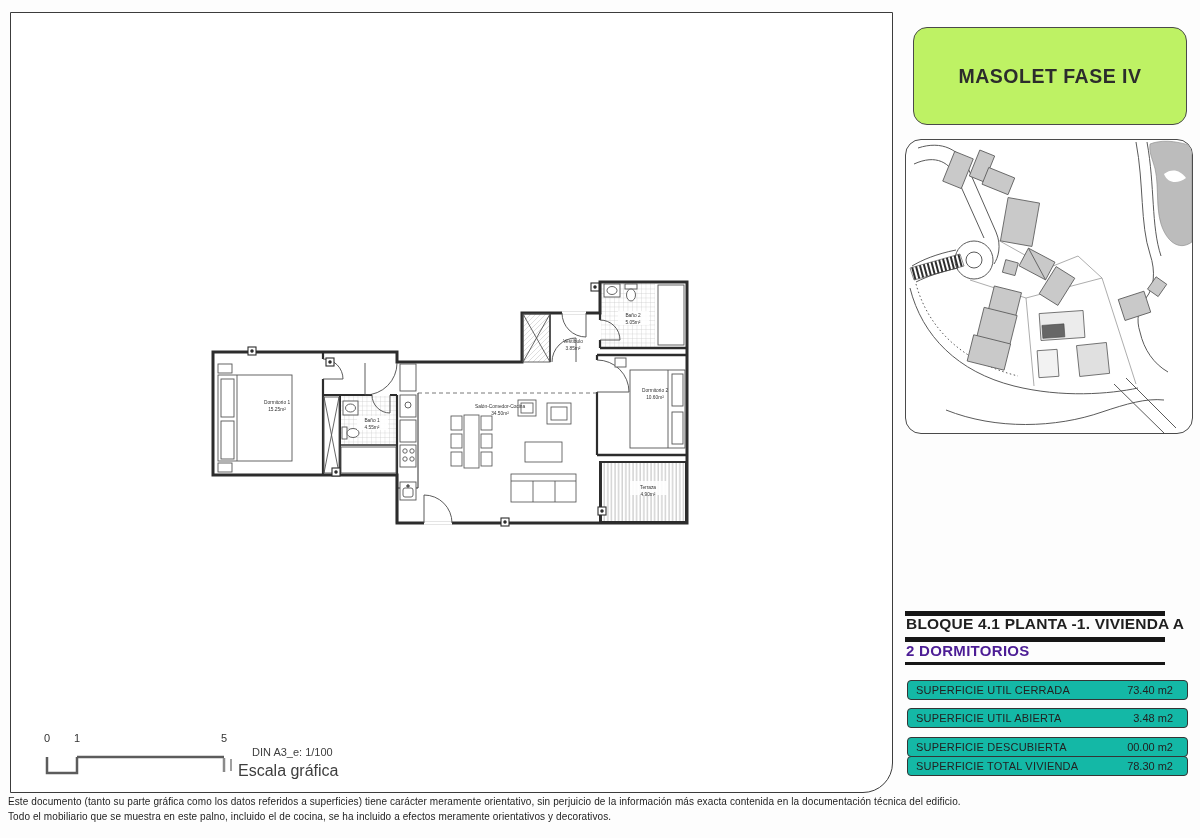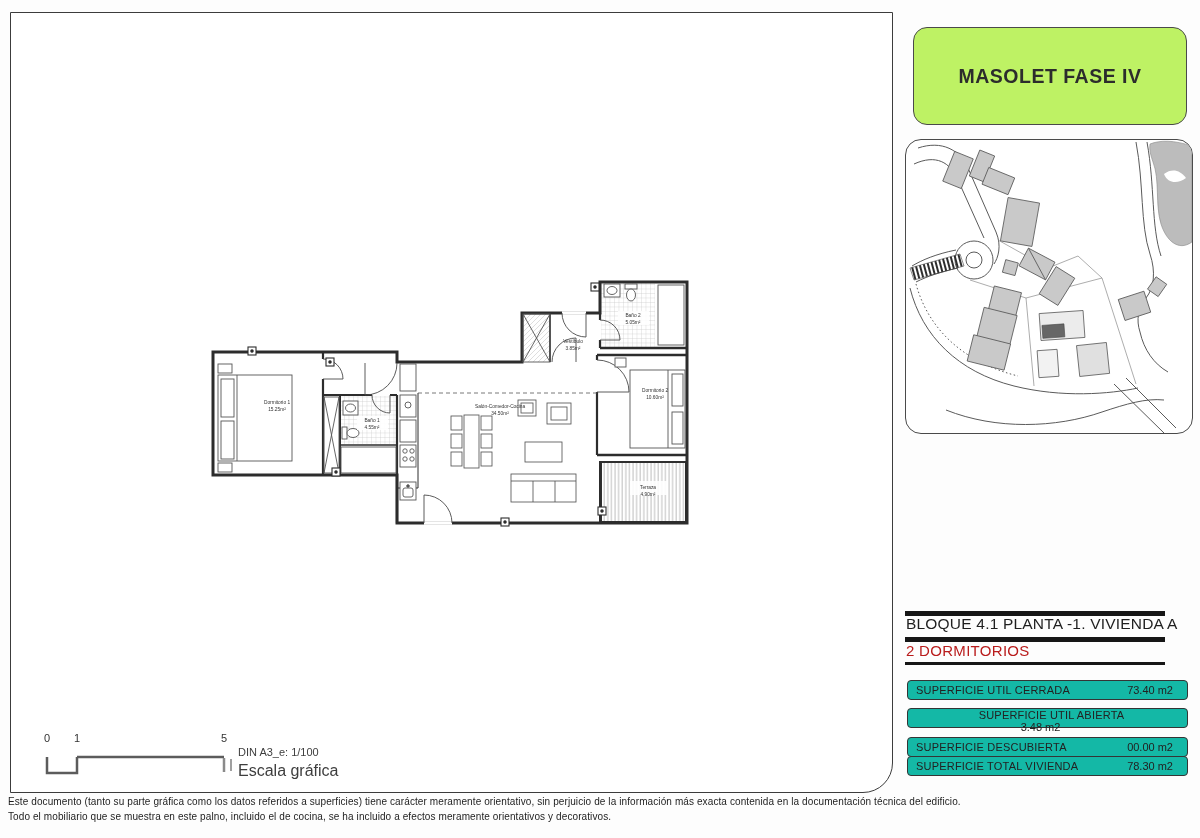--- a/index.html
+++ b/index.html
@@ -25,36 +25,36 @@
     position:absolute;left:905px;top:139px;width:286px;height:293px;
     border:1.6px solid #4a4a4a;border-radius:16px;background:#fff;overflow:hidden;
   }
   .plan-wrap{position:absolute;left:200px;top:275px;width:500px;height:280px;}
   .hdr-bar{position:absolute;left:905px;background:#161616;}
   .hdr-bar.b1{top:611px;width:260px;height:5px;}
   .hdr-bar.b2{top:637px;width:260px;height:5px;}
   .hdr-bar.b3{top:662px;width:260px;height:3px;}
   .hdr-title{
     position:absolute;left:906px;top:615px;width:282px;
-    font-size:15.5px;font-weight:normal;color:#1f1f1f;letter-spacing:.2px;white-space:nowrap;
+    font-size:15.5px;font-weight:bold;color:#1f1f1f;letter-spacing:.2px;white-space:nowrap;
   }
   .hdr-sub{
-    position:absolute;left:906px;top:642px;font-size:15px;font-weight:normal;color:#b91c1c;letter-spacing:.3px;
+    position:absolute;left:906px;top:642px;font-size:15px;font-weight:bold;color:#4c1d95;letter-spacing:.3px;
   }
   .srow{
     position:absolute;left:907px;width:281px;height:20px;
     border:1.4px solid #353535;border-radius:4px;background:#14b8a6;
     display:flex;align-items:center;justify-content:space-between;
     padding:0;box-sizing:border-box;font-size:11px;color:#222;
   }
   .srow .lbl{padding-left:8px;letter-spacing:.2px;}
   .srow .val{padding-right:14px;}
-  .srow.r1{top:680px;} .srow.r2{top:708px;flex-direction:column;} .srow.r3{top:737px;} .srow.r4{top:756px;}
+  .srow.r1{top:680px;} .srow.r2{top:708px;} .srow.r3{top:737px;} .srow.r4{top:756px;}
   .scalebar{position:absolute;left:30px;top:728px;width:210px;height:55px;}
-  .din-note{position:absolute;left:238px;top:746px;font-size:11px;color:#3e3e3e;}
+  .din-note{position:absolute;left:252px;top:746px;font-size:11px;color:#3e3e3e;}
   .esc-note{position:absolute;left:238px;top:762px;font-size:16px;color:#3e3e3e;}
   .disc{position:absolute;left:8px;font-size:10px;color:#1d1d1d;letter-spacing:.1px;white-space:nowrap;}
   .disc.l1{top:796px;} .disc.l2{top:811px;}
   svg text{font-family:"Liberation Sans", sans-serif;}
 </style>
 </head>
 <body>
 
 <div class="sheet-border"></div>
 

